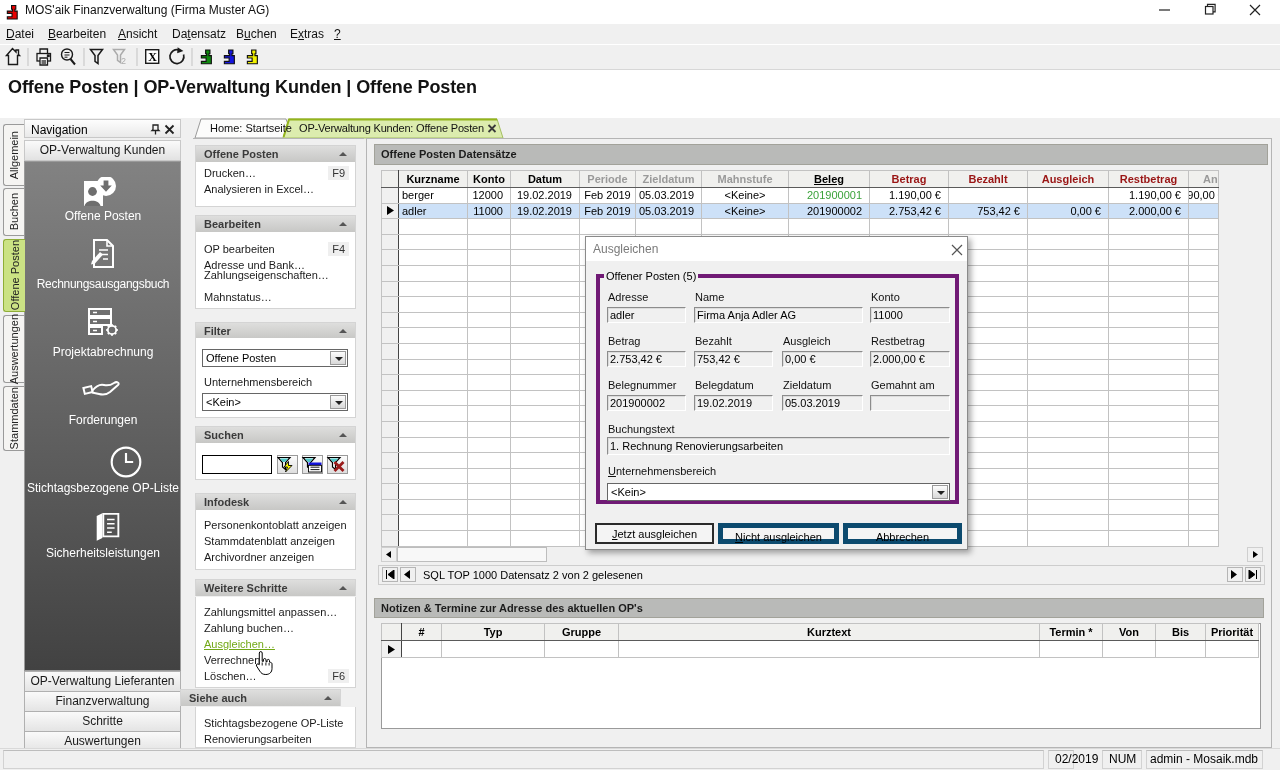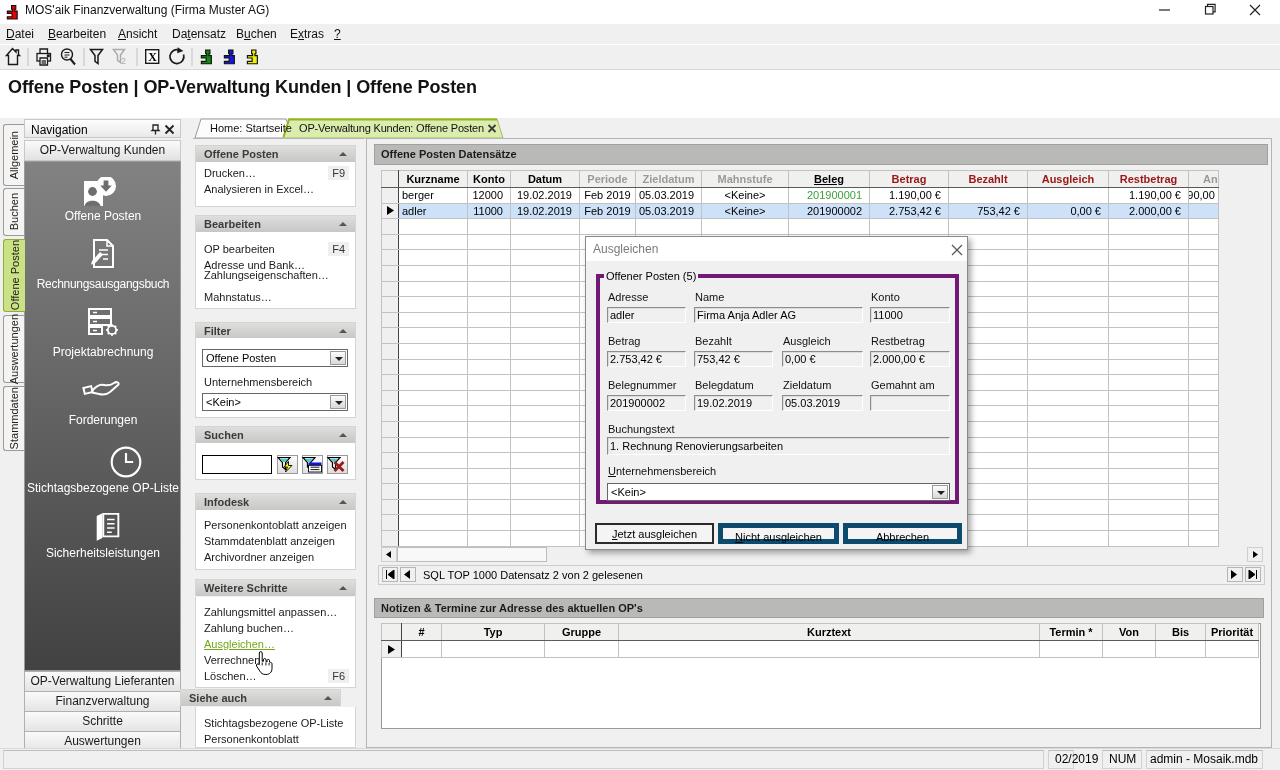--- a/index.html
+++ b/index.html
@@ -310,21 +310,21 @@
   <span class="titem" style="top:9px">Zahlungsmittel anpassen…</span>
   <span class="titem" style="top:25px">Zahlung buchen…</span>
   <span class="titem green" style="top:41px">Ausgleichen…</span>
   <span class="titem" style="top:57px">Verrechnen…</span>
   <span class="titem" style="top:73px">Löschen…</span>
     <span class="fkey" style="top:72px">F6</span>
 </div>
 <div class="abs sech" style="left:180px;top:689px;width:161px">Siehe auch<span class="arr"></span></div>
 <div class="abs secb" style="left:195px;top:707px;width:161px;height:41px">
   <span class="titem" style="top:10px">Stichtagsbezogene OP-Liste</span>
-  <span class="titem" style="top:26px">Personenkontoblatt</span>
+  <span class="titem" style="top:26px">Renovierungsarbeiten</span>
 </div>
 
 <svg class="abs" style="left:253px;top:650px;z-index:60" width="20" height="26" viewBox="0 0 20 26">
 <path d="M6.3 14.6 V3 c0 -1.9 2.9 -1.9 2.9 0 v8.3 l1.2 0.1 v-1.6 c0 -1.7 2.6 -1.7 2.6 0 v1.9 l1.1 0.1 v-1.2 c0 -1.6 2.4 -1.6 2.4 0 v1.6 l0.9 0.1 c1 0.1 1.6 0.8 1.6 1.8 v4.3 c0 3.8 -2.4 6.1 -6.2 6.1 c-3.2 0 -4.6 -1.2 -6 -3.4 l-3.2 -5 c-1 -1.6 1 -3 2.3 -1.7 z" fill="#fff" stroke="#000" stroke-width="1"></path>
 <path d="M9.2 15.5 v-3 M12.9 15.5 v-3 M16.1 15.5 v-2.5" stroke="#000" stroke-width="0.9" fill="none"></path>
 </svg>
 
 <div class="abs" id="mainbox"></div>
 <div class="abs caption" style="left:374px;top:144px;width:894px;height:21px">Offene Posten Datensätze</div>
 <table class="grid abs" style="left:381px;top:170px;width:838px">

